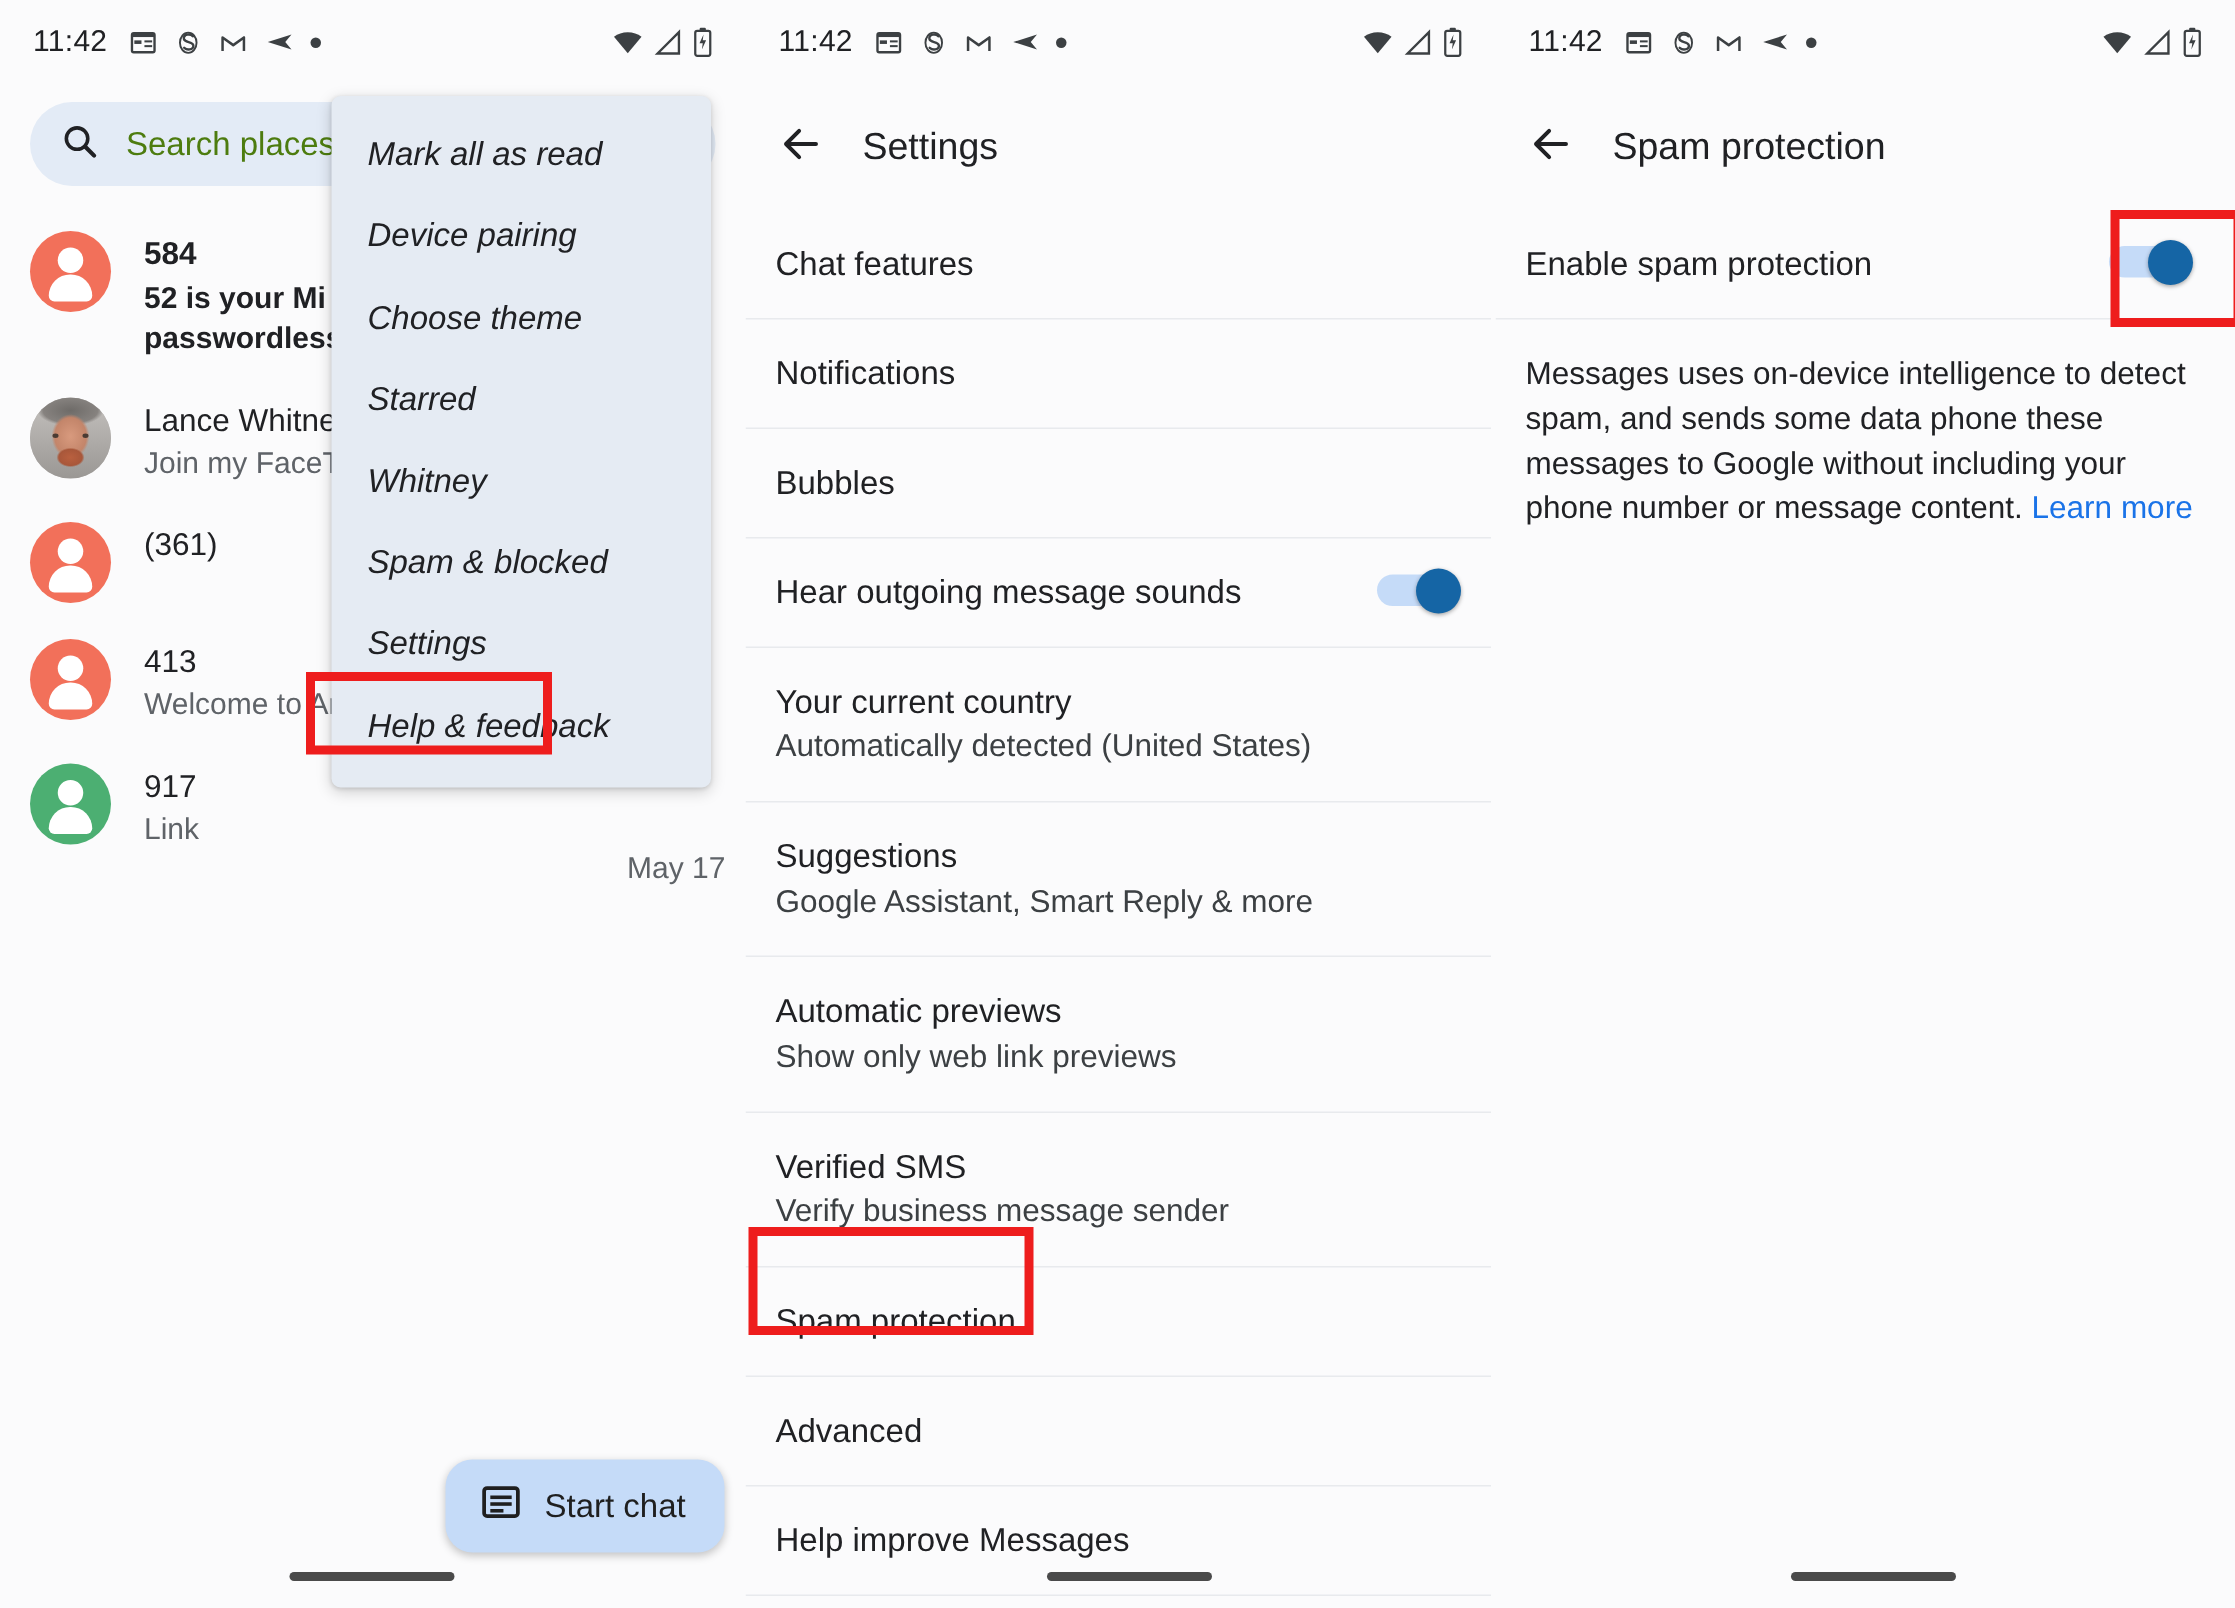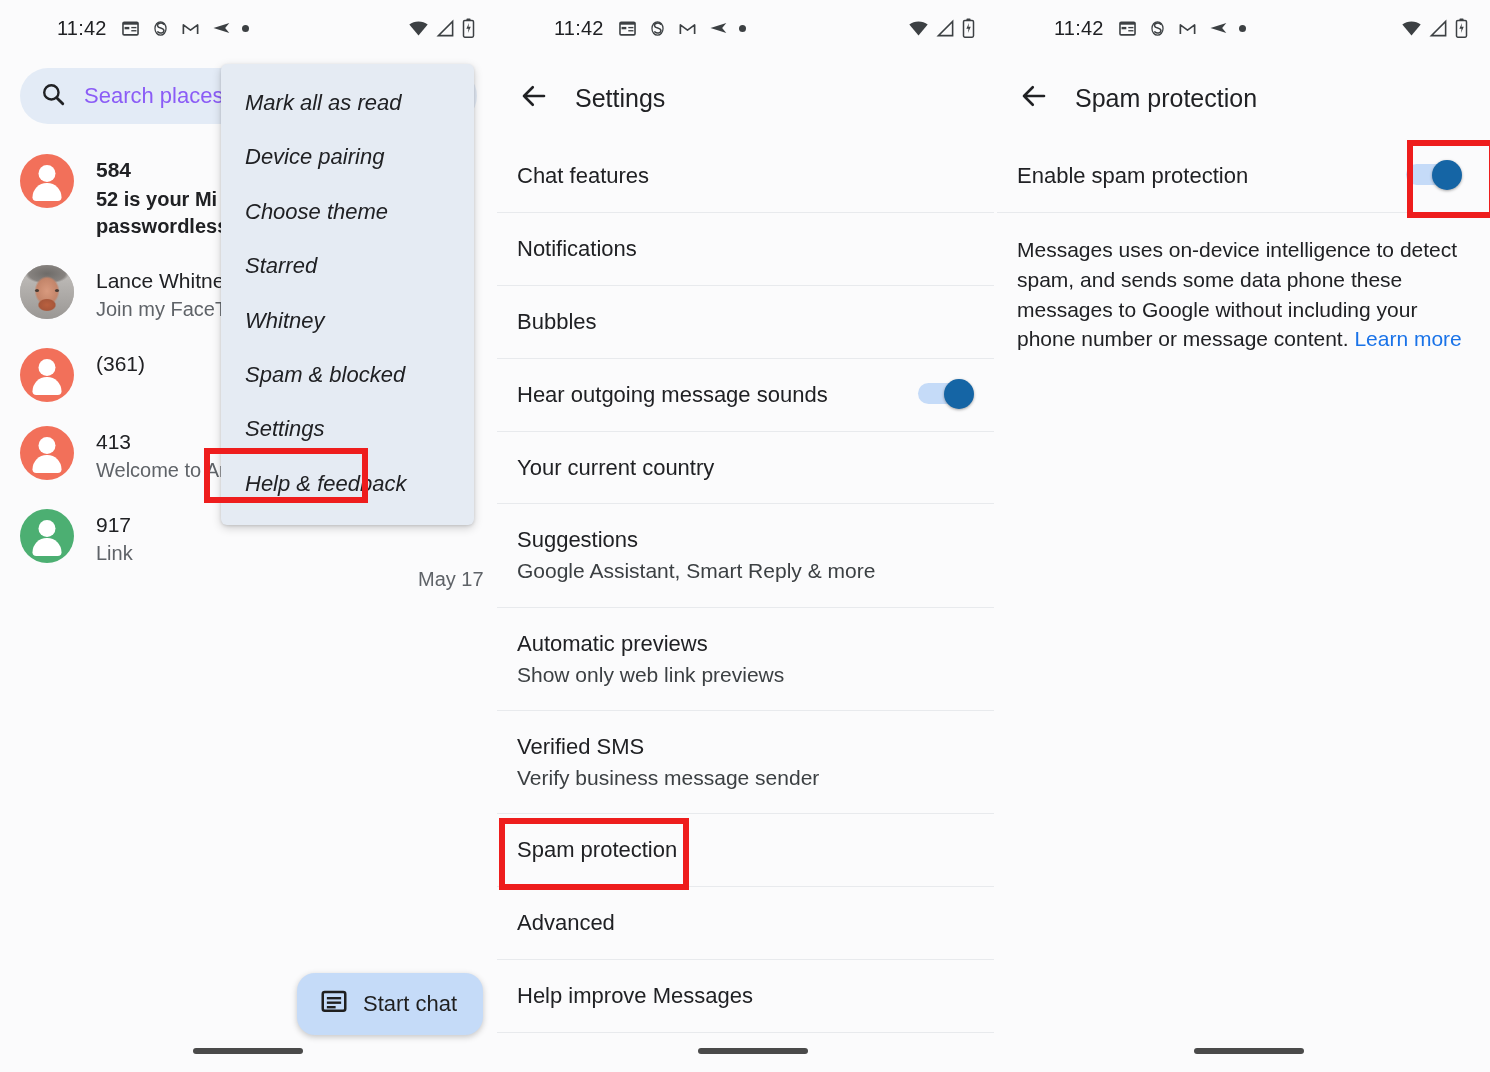--- a/index.html
+++ b/index.html
@@ -12,36 +12,36 @@
   .screens { position: relative; width: 1490px; height: 1072px; display: flex; }
 
   .panel { position: relative; height: 1072px; background: #fbfbfc; overflow: hidden; }
   .panel-1 { width: 497px; }
   .panel-2 { width: 500px; }
   .panel-3 { width: 493px; }
 
   
   .statusbar {
     height: 56px; display: flex; align-items: center;
-    padding: 0 22px; color: #3c4043; margin-left: 35px;
+    padding: 0 22px; color: #3c4043;
   }
   .sb-time { font-size: 20px; font-weight: 500; letter-spacing: .2px; color: #202124; }
   .sb-left-icons { display: flex; align-items: center; gap: 11px; margin-left: 14px; }
   .sb-spacer { flex: 1; }
   .sb-right-icons { display: flex; align-items: center; gap: 7px; }
   .sb-icon svg { display: block; }
   .sb-dot { width: 7px; height: 7px; border-radius: 50%; background: #3c4043; }
 
   
   .searchbar {
     margin: 12px 20px 0 20px; height: 56px;
     background: #e3ebf6; border-radius: 28px;
     display: flex; align-items: center; padding: 0 20px; gap: 18px;
   }
-  .search-placeholder { font-size: 22px; color: #8b5cf6; }
+  .search-placeholder { font-size: 22px; color: #4d7c0f; }
   .convo-list { margin-top: 18px; }
   .convo {
     display: flex; padding: 12px 20px 12px 20px; gap: 22px; align-items: flex-start;
   }
   .avatar {
     width: 54px; height: 54px; border-radius: 50%;
     flex: 0 0 54px; position: relative; overflow: hidden;
     display: flex; align-items: flex-end; justify-content: center;
   }
   .avatar .glyph-head {
@@ -354,20 +354,21 @@
       <div class="row">
         <span class="row-texts"><span class="row-title">Hear outgoing message sounds</span></span>
         <span class="toggle">
             <span class="track"></span>
             <span class="knob"></span>
           </span>
       </div>
       <div class="row">
         <span class="row-texts">
           <div class="row-title">Your current country</div>
+          <div class="row-sub">Automatically detected (United States)</div>
         </span>
       </div>
       <div class="row">
         <span class="row-texts">
           <div class="row-title">Suggestions</div>
           <div class="row-sub">Google Assistant, Smart Reply &amp; more</div>
         </span>
       </div>
       <div class="row">
         <span class="row-texts">

